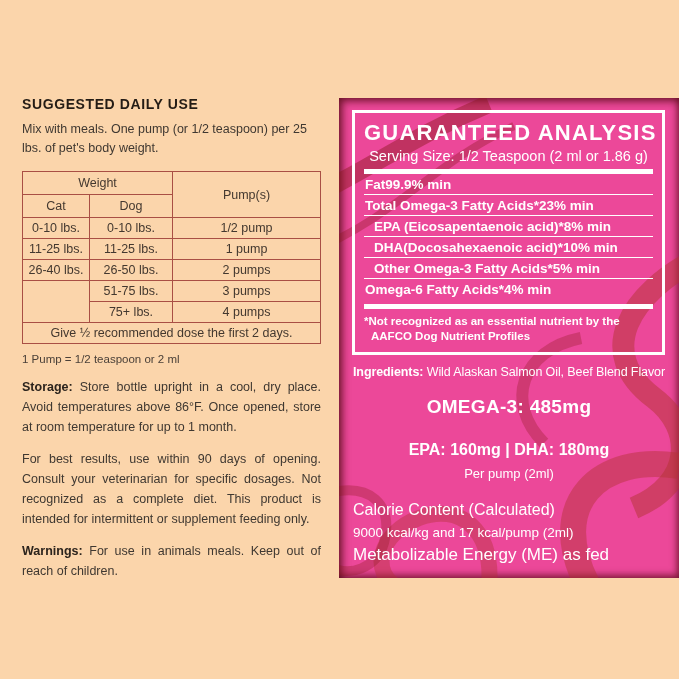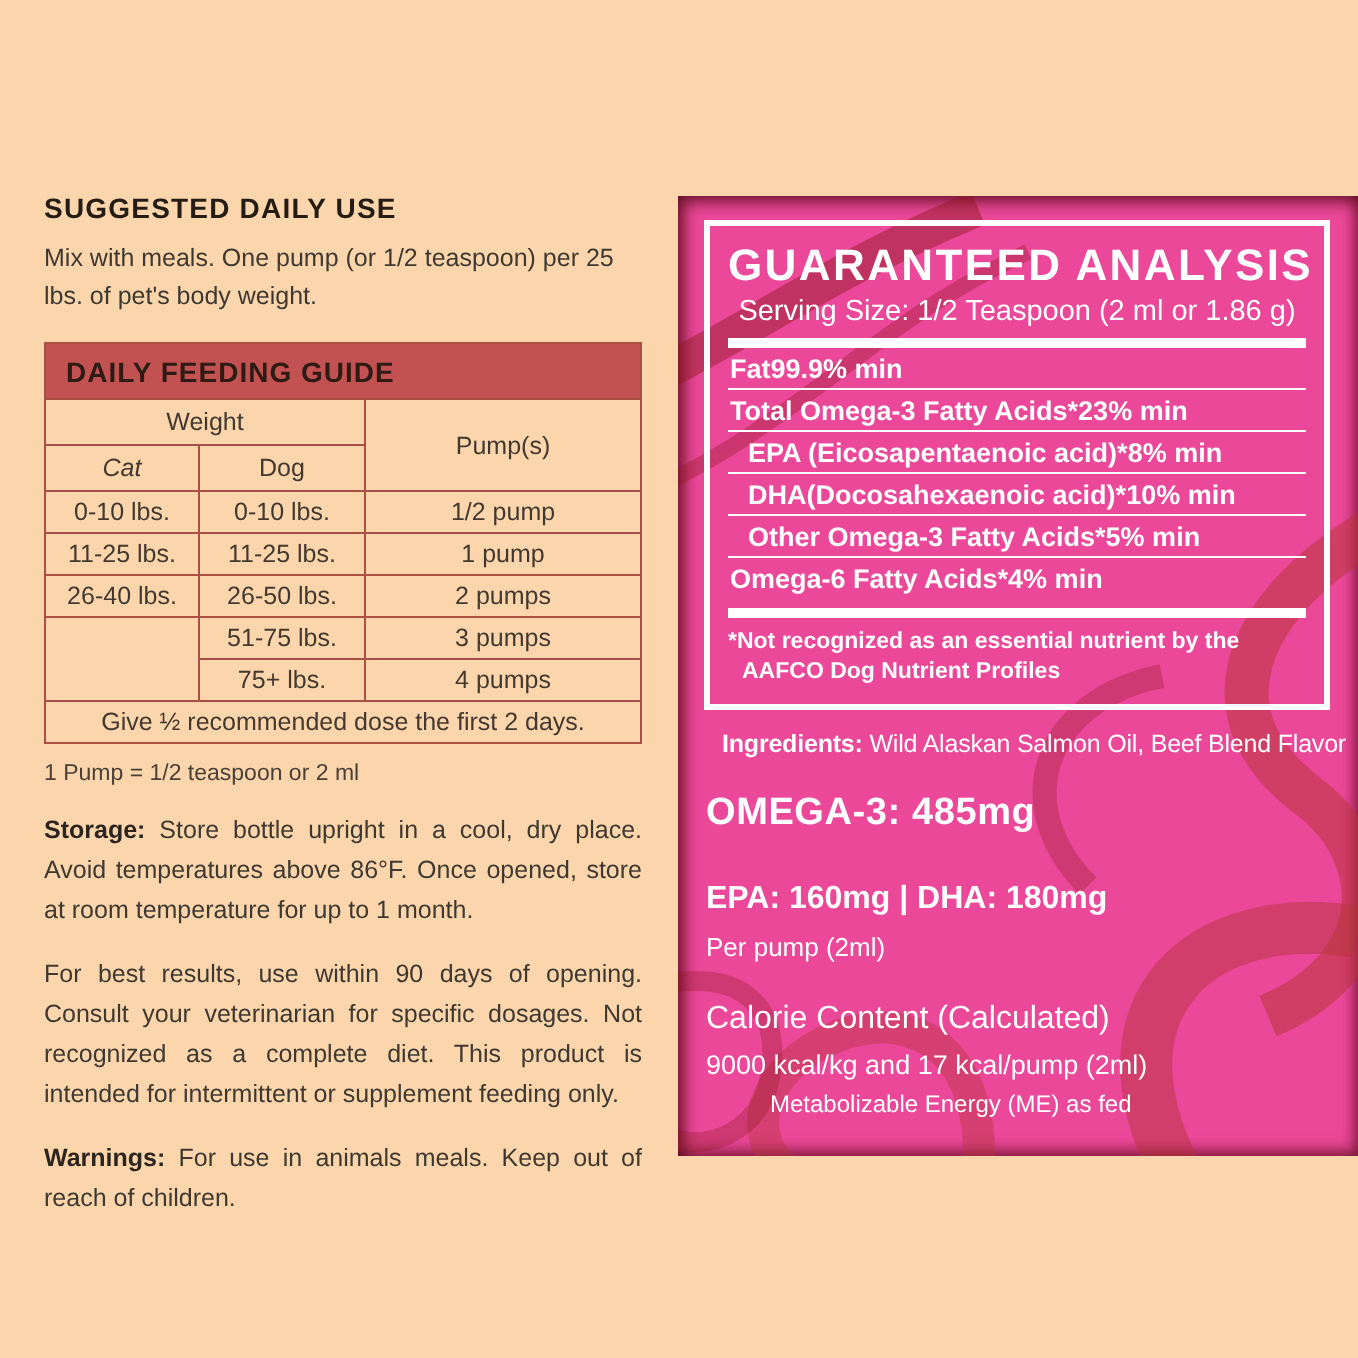--- a/index.html
+++ b/index.html
@@ -19,21 +19,21 @@
     background: #c25151; color: #2d1b14; font-weight: bold; font-size: 14px;
     letter-spacing: .5px; padding: 6px 10px 5px 10px;
     border: 1.5px solid #a94f44; border-bottom: none;
   }
   table.fg { border-collapse: collapse; width: 100%; font-size: 12.5px; color: #43382f; }
   table.fg th, table.fg td {
     border: 1.5px solid #a94f44; text-align: center; padding: 3px 4px;
     font-weight: normal; height: 21px;
   }
   table.fg th { padding: 4px 4px; }
-  .col-cat { width: 77px; font-style: italic; } .col-dog { width: 83px; }
+  .col-cat { width: 67px; } .col-dog { width: 83px; }
   td.fg-footer { text-align: left; padding: 6px 9px; height: 27px; }
 
   .pump-note { font-size: 11.5px; margin-top: 9px; color: #4a4038; }
   .para { font-size: 12.5px; line-height: 1.58; margin-top: 13px; text-align: justify; }
   .para b { color: #2c241d; }
 
   
   .panel {
     position: absolute; left: 339px; top: 98px; width: 340px; height: 480px;
     background: #ec4899; color: #fff; overflow: hidden;
@@ -48,41 +48,40 @@
   .bar-thick { height: 5px; background: #fff; margin-top: 5px; }
   .ga-row {
     display: flex; align-items: baseline;
     font-size: 13.5px; font-weight: bold; padding: 2.5px 1px;
     border-bottom: 1.5px solid #fff; white-space: nowrap;
   }
   .ga-row.indent { padding-left: 10px; }
   .ga-row.last { border-bottom: none; }
   .ga-footnote { font-size: 11.5px; font-weight: bold; line-height: 1.3; margin-top: 5px; padding-left: 7px; text-indent: -7px; }
 
-  .ingredients { margin: 10px 6px 0 14px; font-size: 12.5px; letter-spacing: -.1px; white-space: nowrap; text-align: right; }
-  .omega-block { margin: 17px 14px 0 14px; }
+  .ingredients { margin: 10px 6px 0 14px; font-size: 12.5px; letter-spacing: -.1px; white-space: nowrap; }
+  .omega-block { margin: 17px 14px 0 14px; text-align: center; }
   .omega3 { font-size: 19px; font-weight: bold; letter-spacing: .3px; }
   .epa-dha { font-size: 16px; font-weight: bold; margin-top: 23px; }
   .per-pump { font-size: 13px; margin-top: 7px; }
   .cal-block { margin: 20px 14px 0 14px; }
   .cal-title { font-size: 16px; }
   .cal-l1 { font-size: 13.5px; margin-top: 6px; }
-  .cal-l2 { font-size: 12px; margin-top: 5px; margin-left: 32px; }
+  .cal-l2 { font-size: 17px; margin-top: 5px; }
 </style>
 </head>
 <body>
 
 <div class="page">
 
   <div class="left-col">
 
     <div class="section-title">SUGGESTED DAILY USE</div>
     <p class="intro">Mix with meals. One pump (or 1/2 teaspoon) per 25 lbs. of pet's body weight.</p>
 
-    <div class="fg-band">DAILY FEEDING GUIDE</div>
 
     <table class="fg">
       <tbody>
           <tr>
         <th colspan="2">Weight</th>
         <th rowspan="2">Pump(s)</th>
       </tr>
       <tr>
         <th class="col-cat">Cat</th>
         <th class="col-dog">Dog</th>

